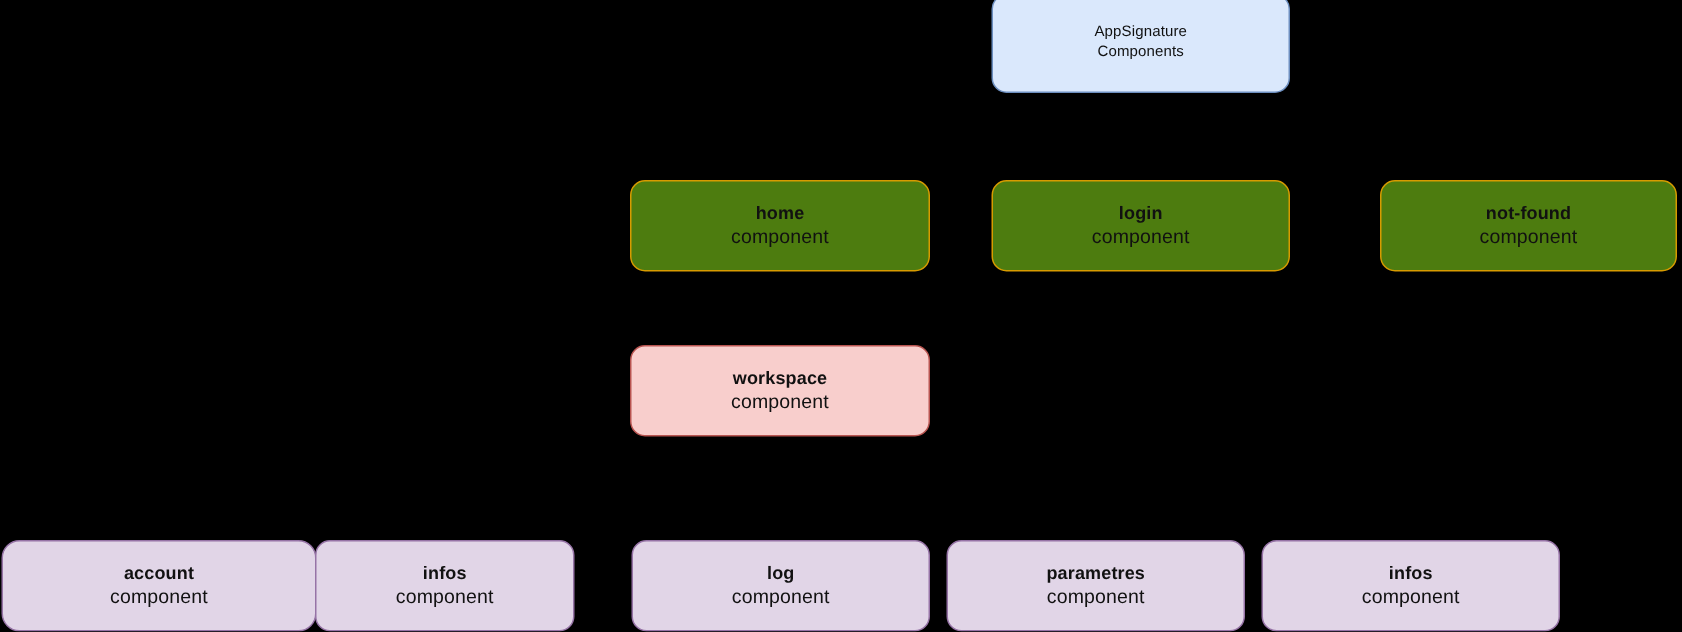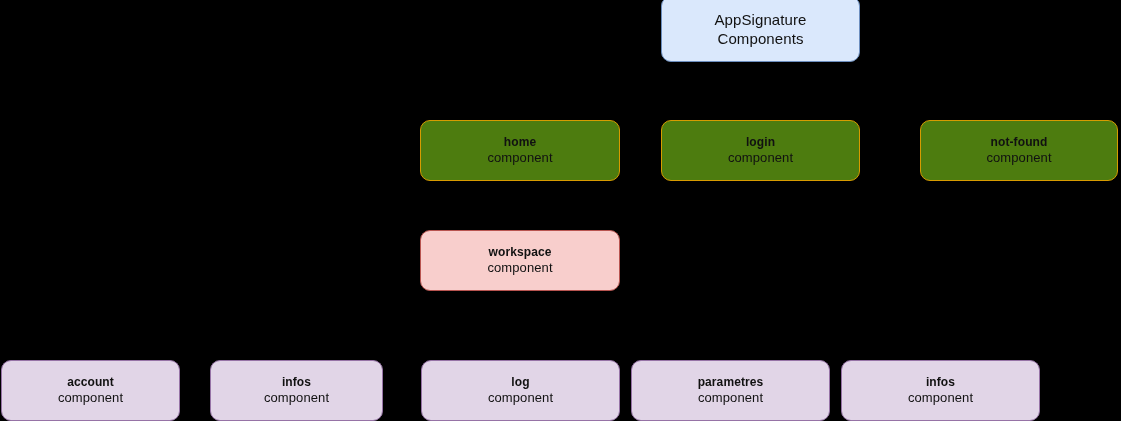--- a/index.html
+++ b/index.html
@@ -43,21 +43,21 @@
   .node .subtitle {
     font-size: 13px;
     font-weight: normal;
     color: #111111;
     letter-spacing: 0.1px;
   }
   
   .node.root .title,
   .node.root .subtitle {
     font-weight: normal;
-    font-size: 15px;
+    font-size: 10px;
   }
   .type-blue   { background: #dae8fc; border-color: #6c8ebf; }
   .type-orange { background: #4d7c0f; border-color: #d79b00; }
   .type-pink   { background: #f8cecc; border-color: #b85450; }
   .type-purple { background: #e1d5e7; border-color: #9673a6; }
 </style>
 </head>
 <body>
 
 <div id="canvas" style="background: rgb(0, 0, 0);">
@@ -74,21 +74,21 @@
       <div class="subtitle">component</div>
     </div>
     <div class="node type-orange" style="left: 920px; top: 120px; width: 198px; height: 61px;">
       <div class="title">not-found</div>
       <div class="subtitle">component</div>
     </div>
     <div class="node type-pink" style="left: 420px; top: 230px; width: 200px; height: 61px;">
       <div class="title">workspace</div>
       <div class="subtitle">component</div>
     </div>
-    <div class="node type-purple" style="left: 1px; top: 360px; width: 179px; height: 61px;">
+    <div class="node type-purple" style="left: 1px; top: 360px; width: 210px; height: 61px; border-radius: 12px;">
       <div class="title">account</div>
       <div class="subtitle">component</div>
     </div>
     <div class="node type-purple" style="left: 210px; top: 360px; width: 173px; height: 61px;">
       <div class="title">infos</div>
       <div class="subtitle">component</div>
     </div>
     <div class="node type-purple" style="left: 421px; top: 360px; width: 199px; height: 61px;">
       <div class="title">log</div>
       <div class="subtitle">component</div>

